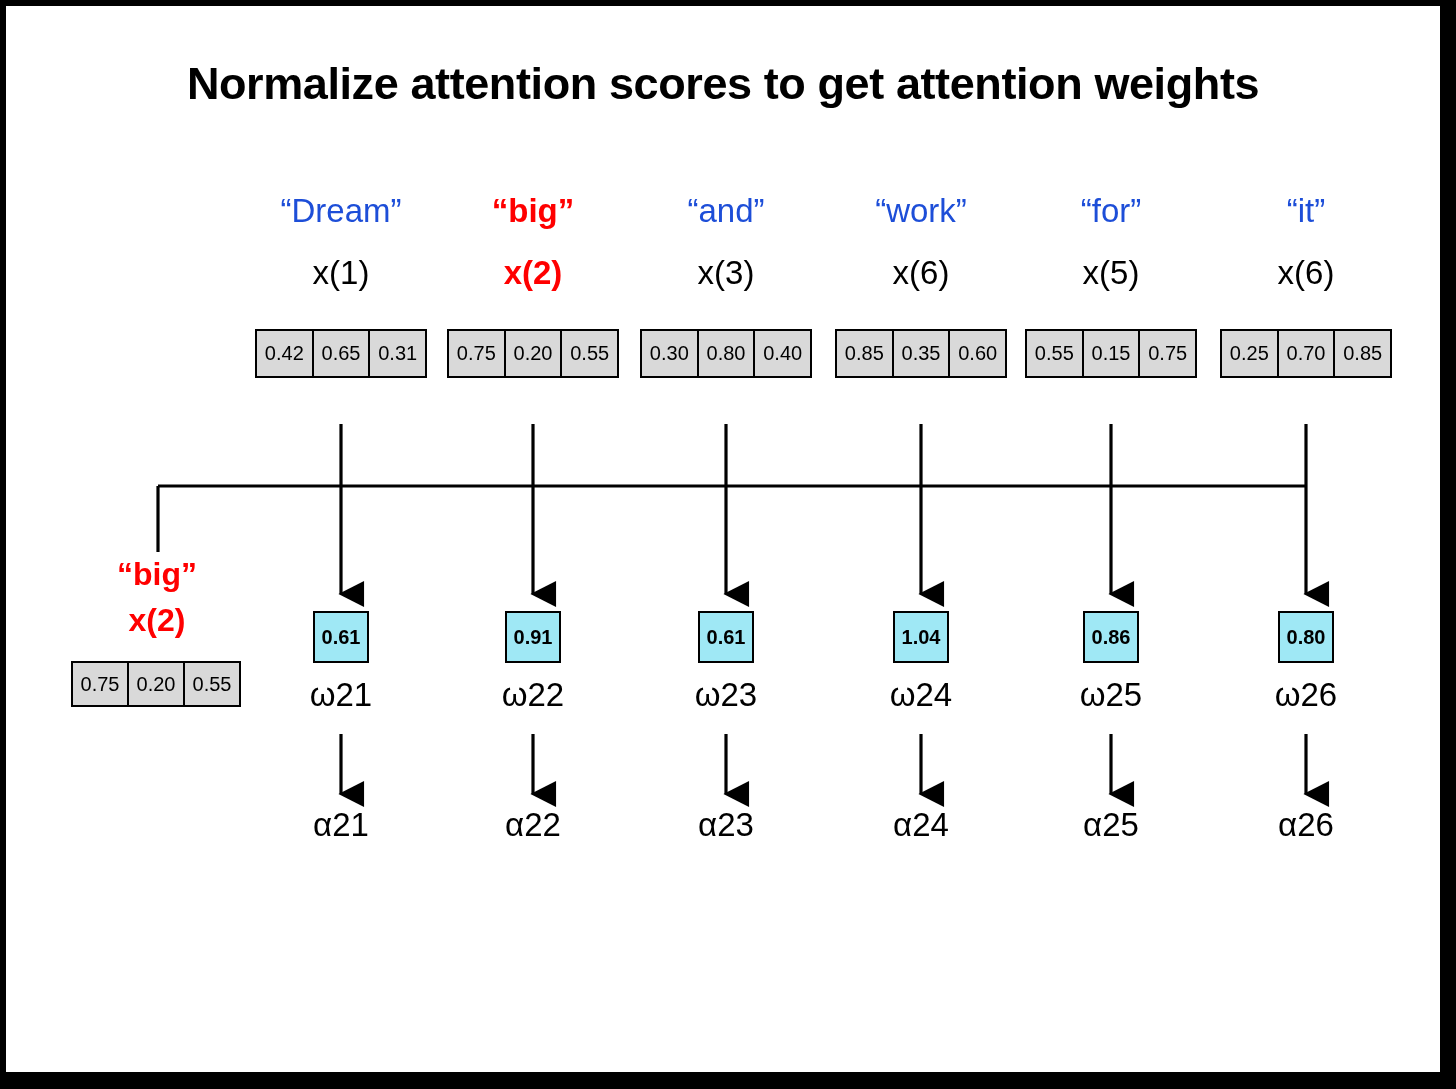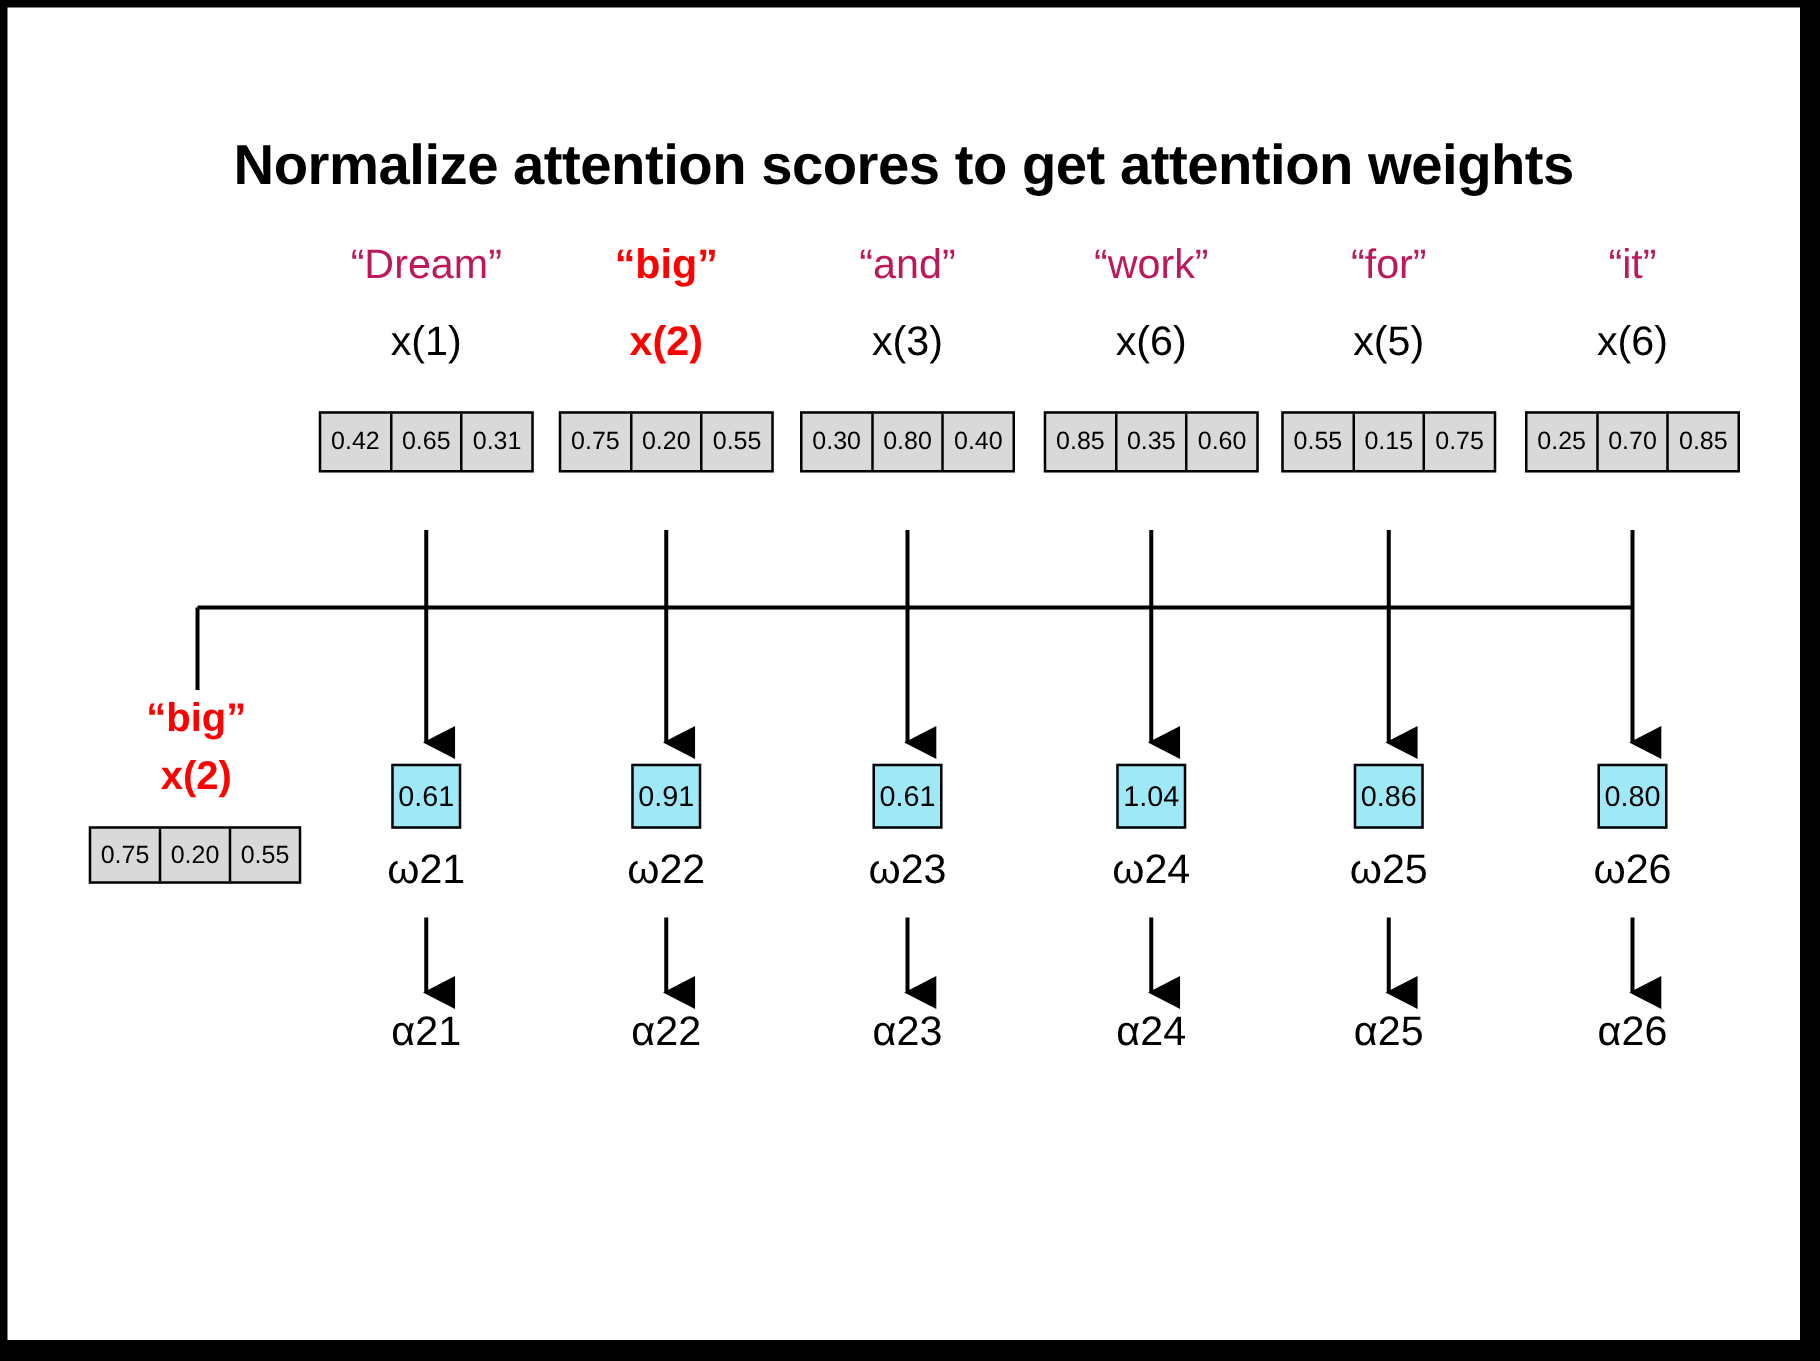--- a/index.html
+++ b/index.html
@@ -29,31 +29,30 @@
     position: absolute;
     left: 0;
     top: 52px;
     width: 1434px;
     text-align: center;
     font-size: 45px;
     font-weight: bold;
     color: #000000;
     letter-spacing: -0.4px;
     white-space: nowrap;
-    margin-top: 48px;
   }
 
   .token-word {
     position: absolute;
     top: 186px;
     width: 230px;
     margin-left: -115px;
     text-align: center;
     font-size: 33px;
-    color: #be185d;
+    color: #1d4ed8;
     white-space: nowrap;
   }
   .token-idx {
     position: absolute;
     top: 248px;
     width: 230px;
     margin-left: -115px;
     text-align: center;
     font-size: 33px;
     color: #000000;
@@ -154,22 +153,22 @@
     top: 605px;
     width: 56px;
     height: 52px;
     margin-left: -28px;
     background: #9fe8f5;
     border: 2.5px solid #000000;
     box-sizing: border-box;
     display: flex;
     align-items: center;
     justify-content: center;
-    font-size: 23px;
-    font-weight: normal;
+    font-size: 20px;
+    font-weight: bold;
     color: #000000;
   }
   .omega-label {
     position: absolute;
     top: 670px;
     width: 200px;
     margin-left: -100px;
     text-align: center;
     font-size: 33px;
     color: #000000;

